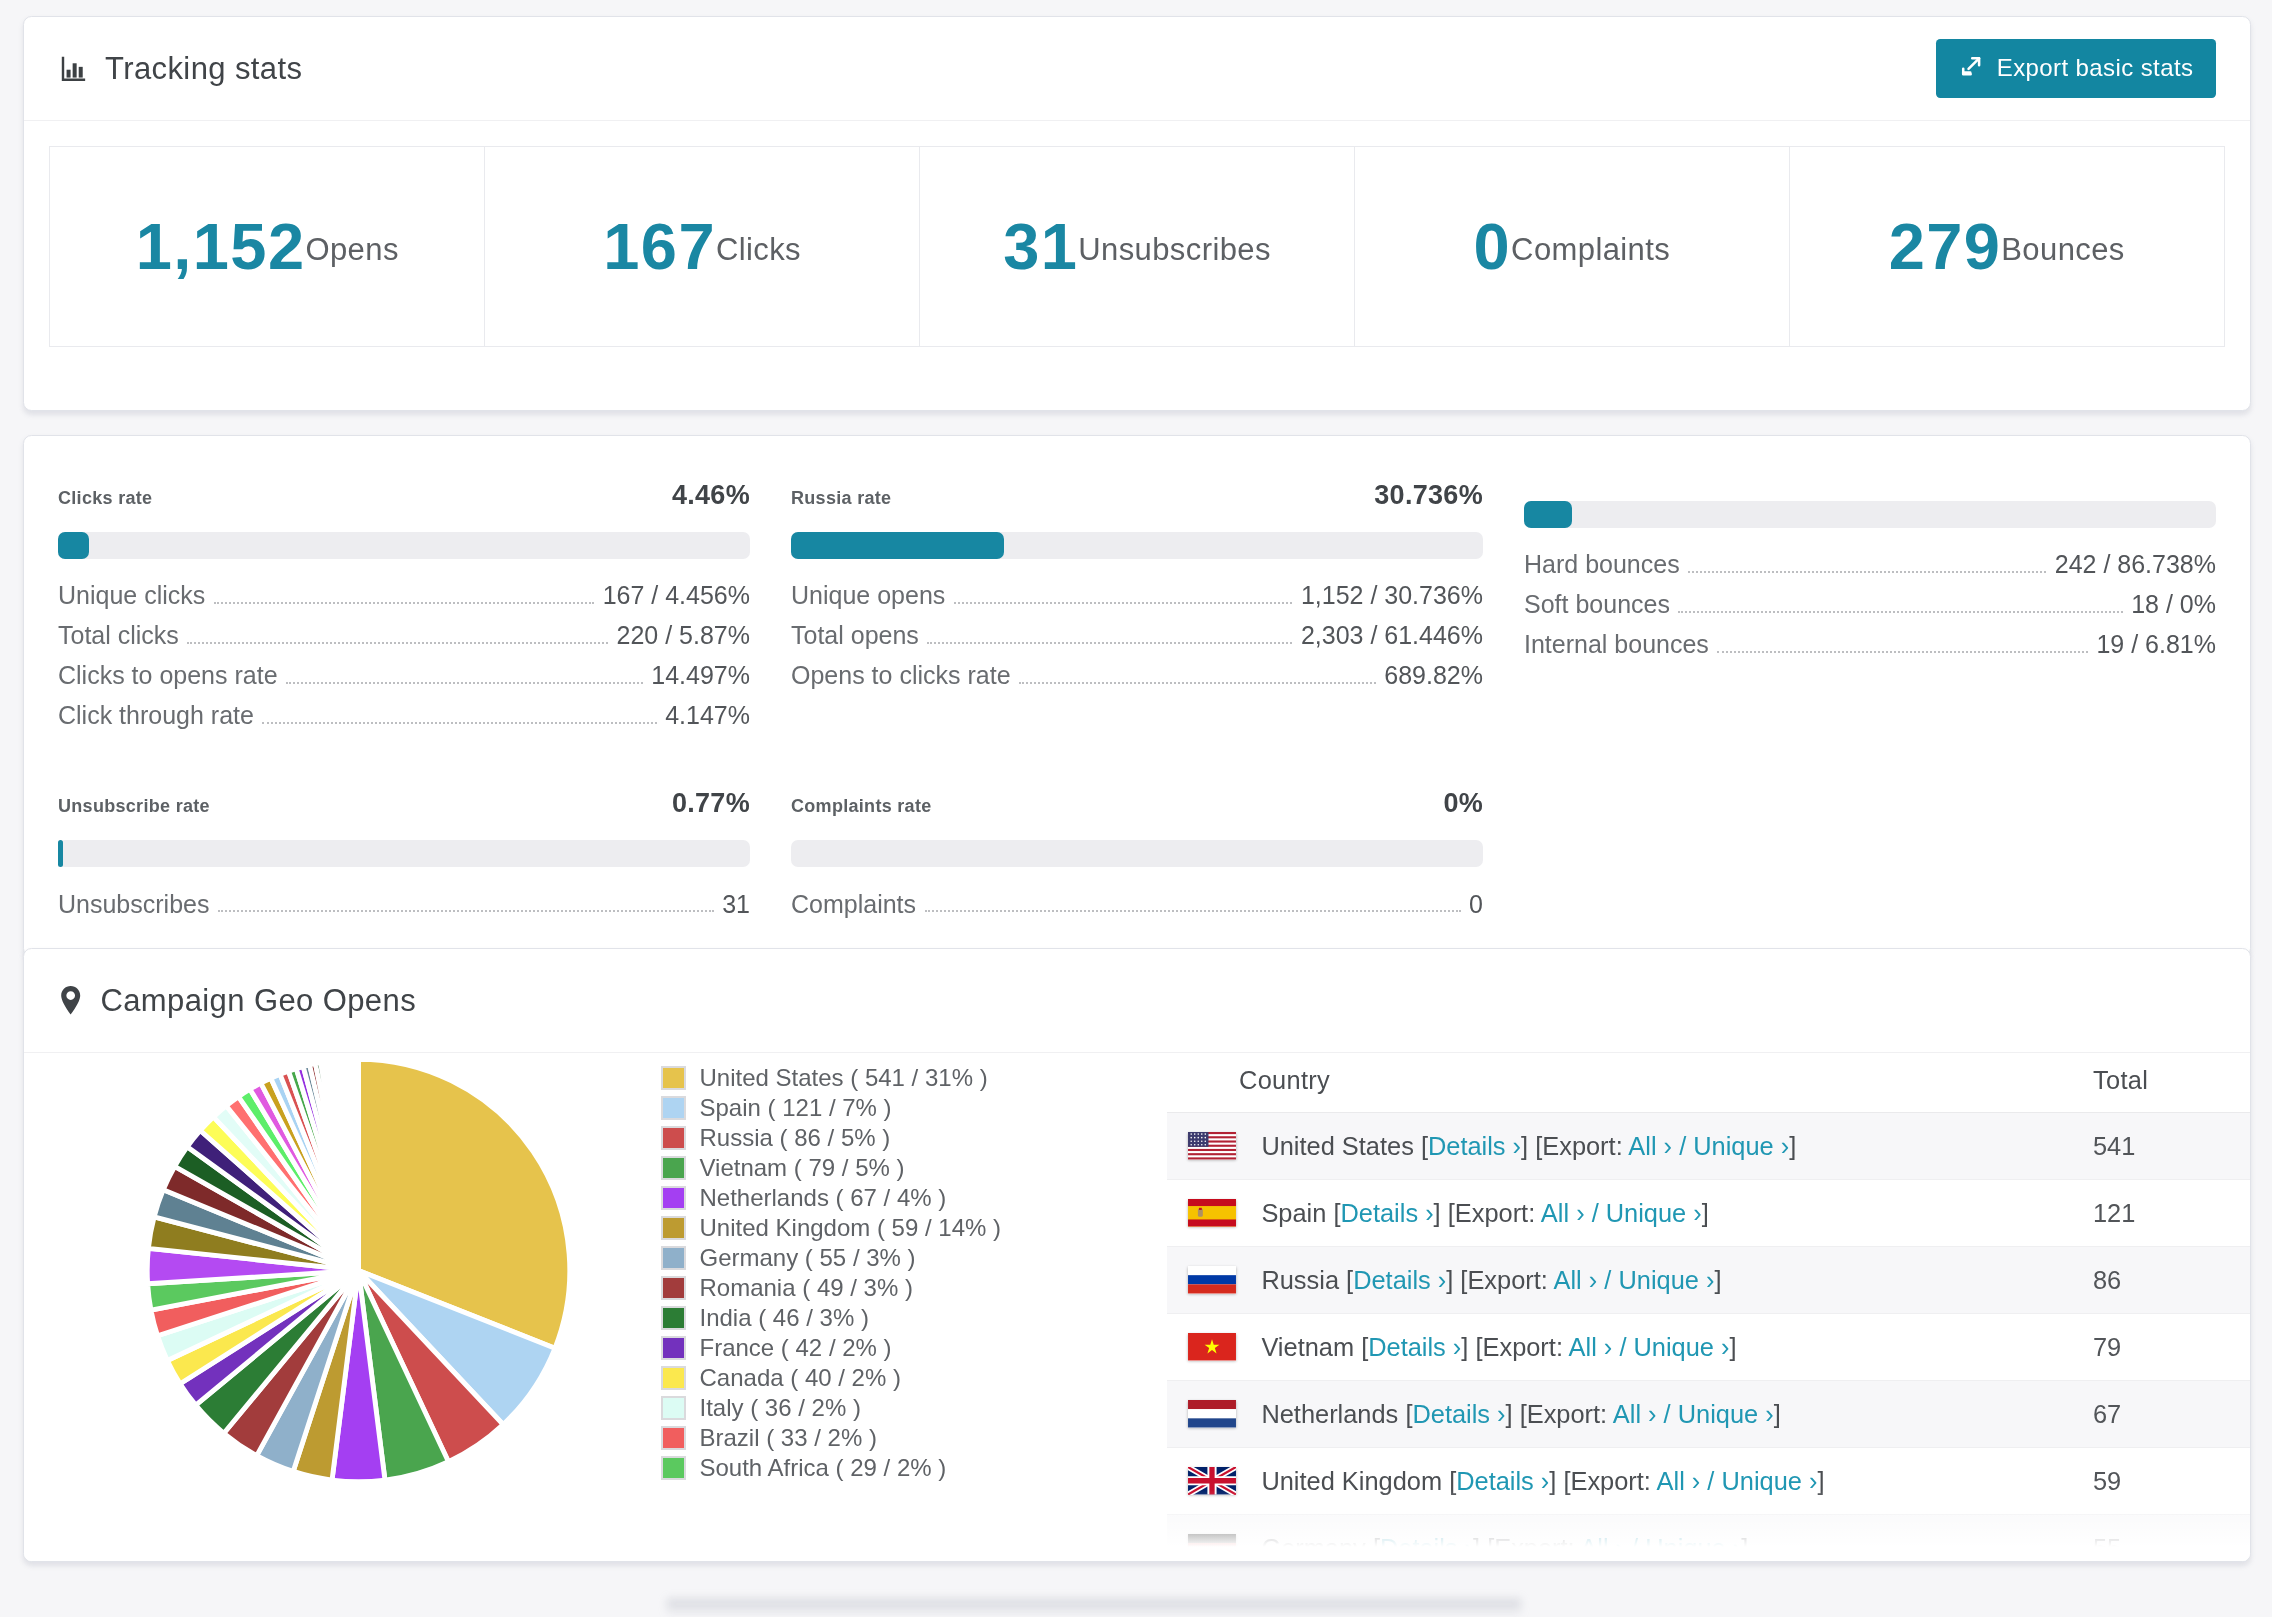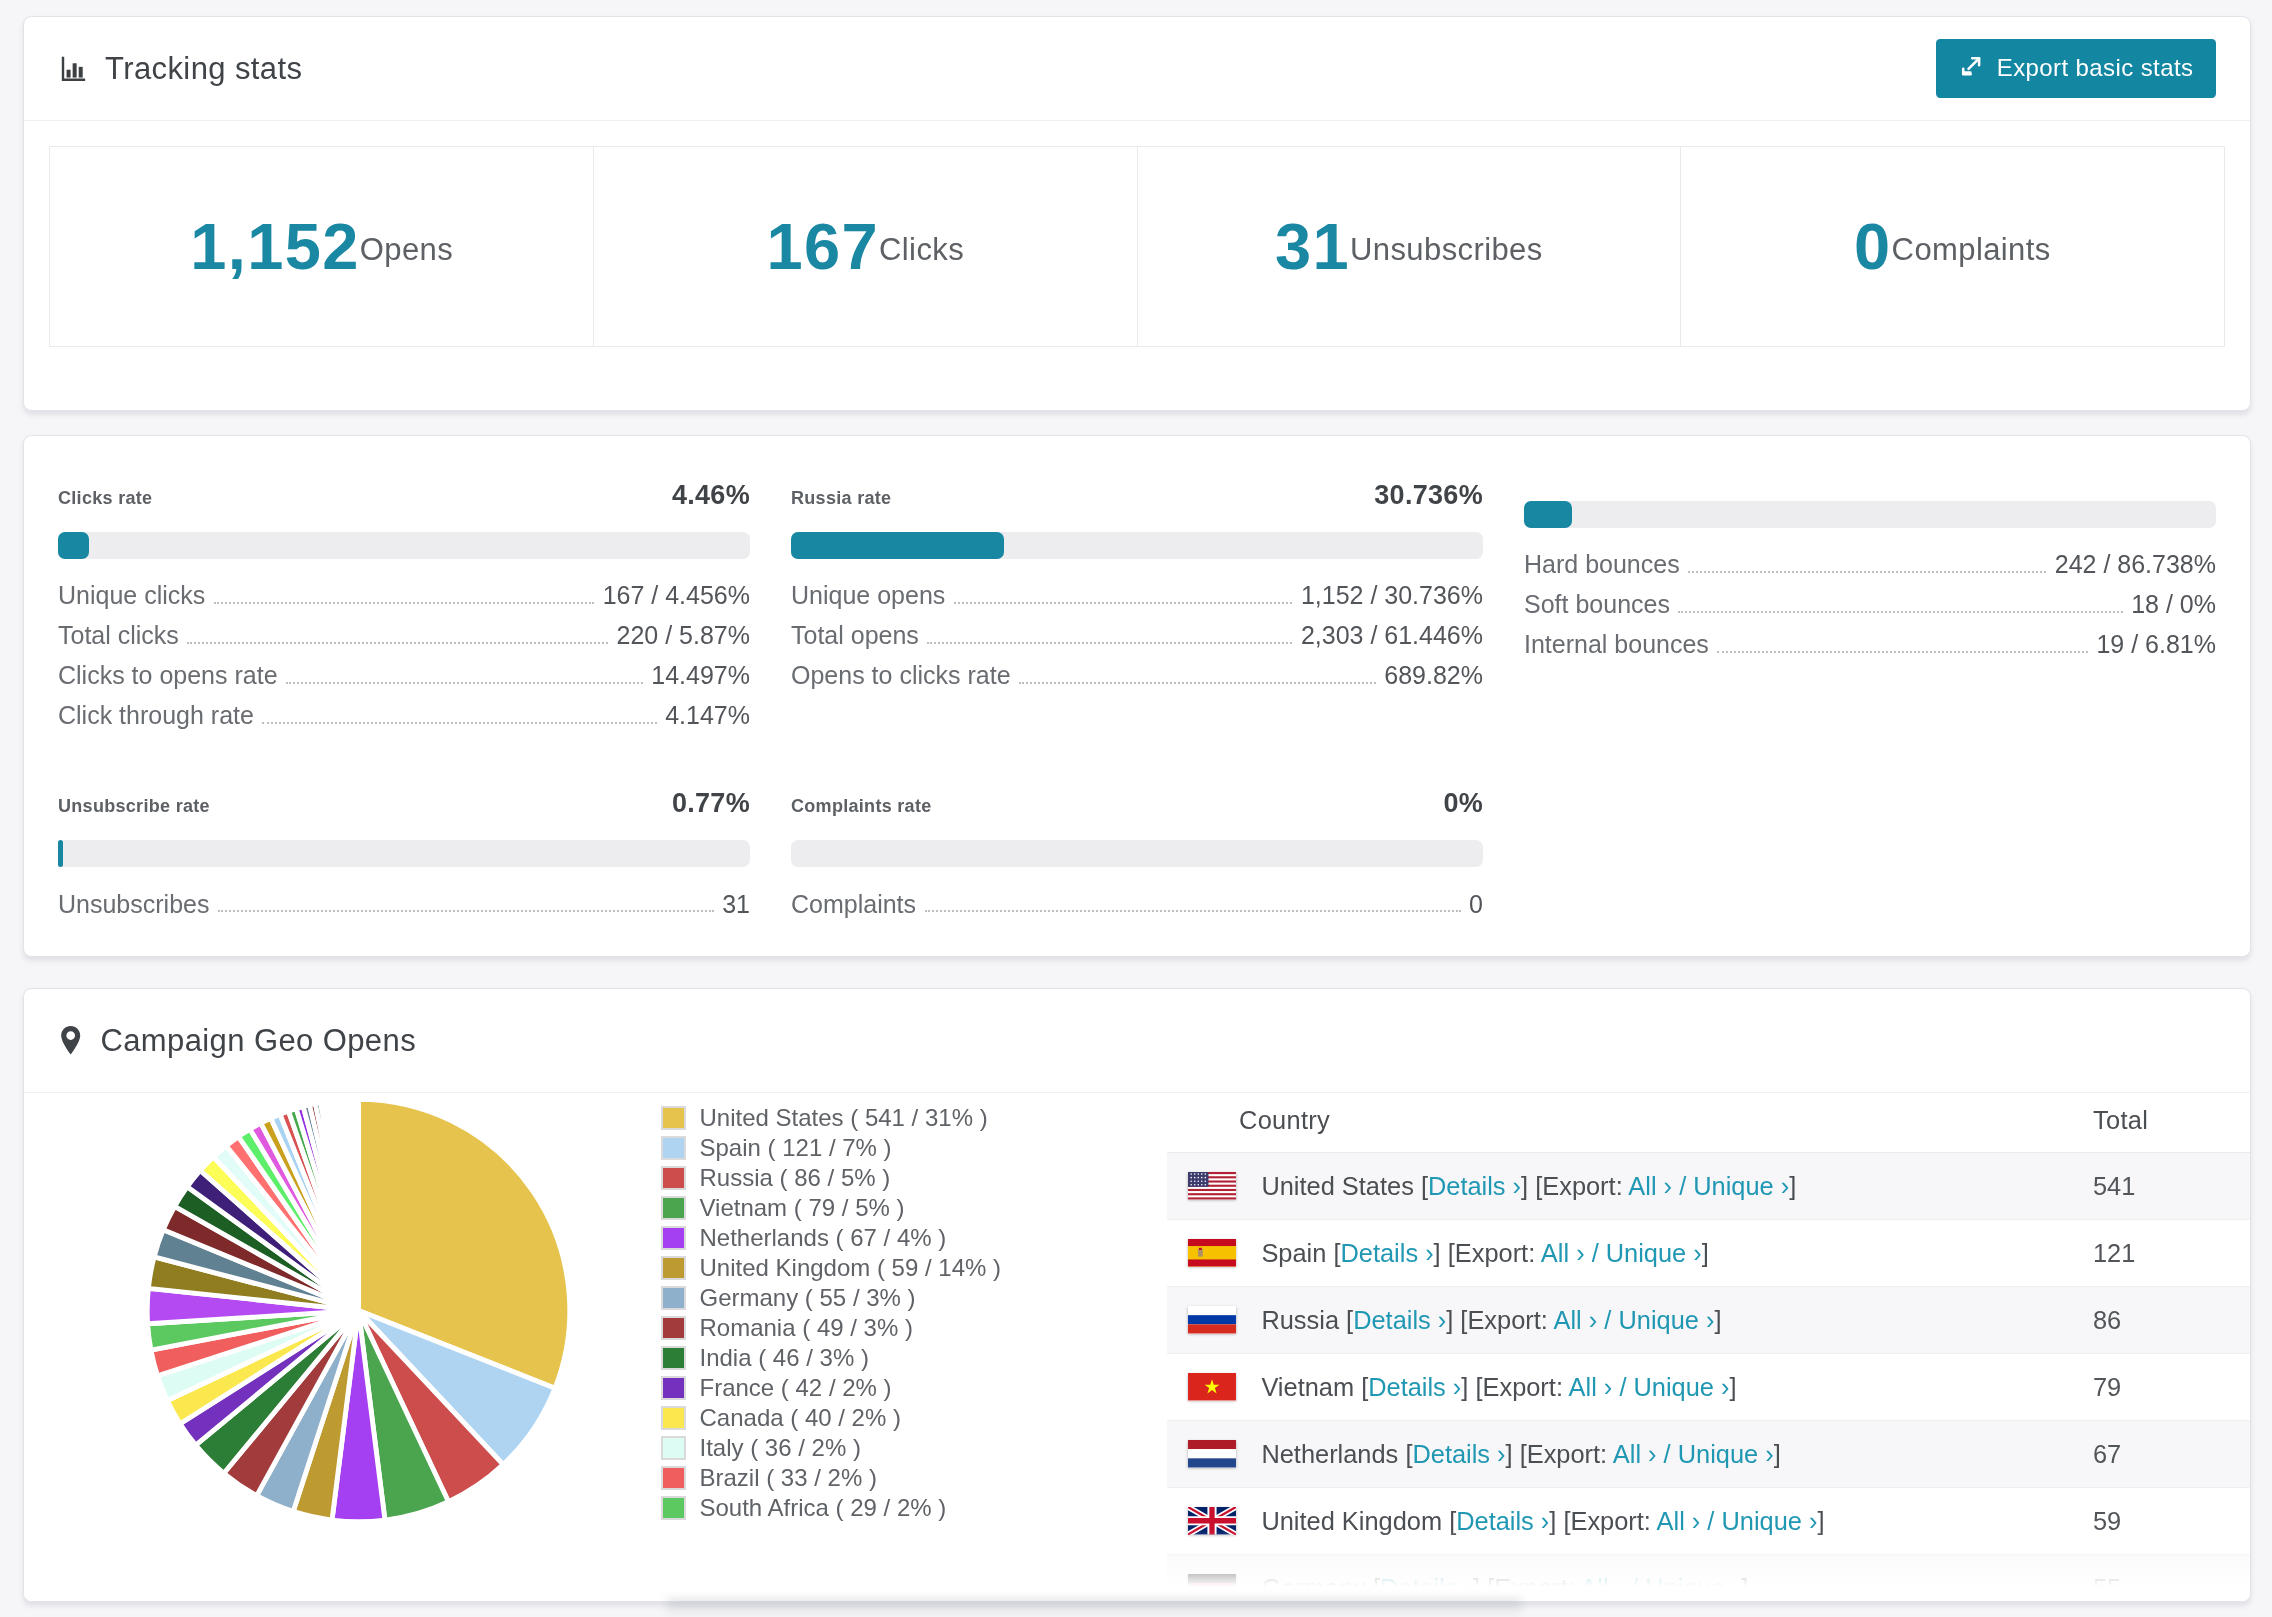--- a/index.html
+++ b/index.html
@@ -10,21 +10,21 @@
     -webkit-font-smoothing:antialiased;
   }
   .card{
     position:absolute;left:23px;width:2228px;background:#fff;
     border:1.4px solid #e1e3e9;border-radius:8.5px;
     box-shadow:0 3.5px 5.6px rgba(110,120,140,.16);
     box-sizing:border-box;
   }
   #card-top{top:16px;height:395px}
   #card-rates{top:435px;height:522px;padding:44px 34px 0}
-  #card-geo{top:988px;height:614px;overflow:hidden}
+  #card-geo{top:948px;height:614px;overflow:hidden}
 
   .card-header{display:flex;align-items:center;height:103px;padding:0 34px;border-bottom:1.4px solid #f0f0f2}
   .card-title{font-size:31px;color:#404448;font-weight:500;letter-spacing:0.4px;display:flex;align-items:center;gap:17px}
   .card-title svg{display:block}
 
   .export-btn{
     margin-left:auto;display:flex;align-items:center;gap:12.7px;
     background:#1386a1;color:#fff;font-size:24px;font-weight:500;letter-spacing:0.4px;
     padding:13.4px 22.6px;border:none;border-radius:4.2px;cursor:pointer;
     font-family:Liberation Sans, sans-serif;
@@ -109,20 +109,24 @@
         <div class="stat-value">167</div>
                  <div class="stat-label">Clicks</div>
       </div>
       <div class="stat-cell">
         <div class="stat-value">31</div>
                  <div class="stat-label">Unsubscribes</div>
       </div>
       <div class="stat-cell">
         <div class="stat-value">0</div>
                  <div class="stat-label">Complaints</div>
+      </div>
+      <div class="stat-cell">
+        <div class="stat-value">279</div>
+                 <div class="stat-label">Bounces</div>
       </div>
     </div>
 </div>
 
 <div class="card" id="card-rates">
   <div class="rates-grid" id="rates-grid">
       <div>
         <div class="rate-head">
        <span class="rate-title">Clicks rate</span>
        <span class="rate-value">4.46%</span>

